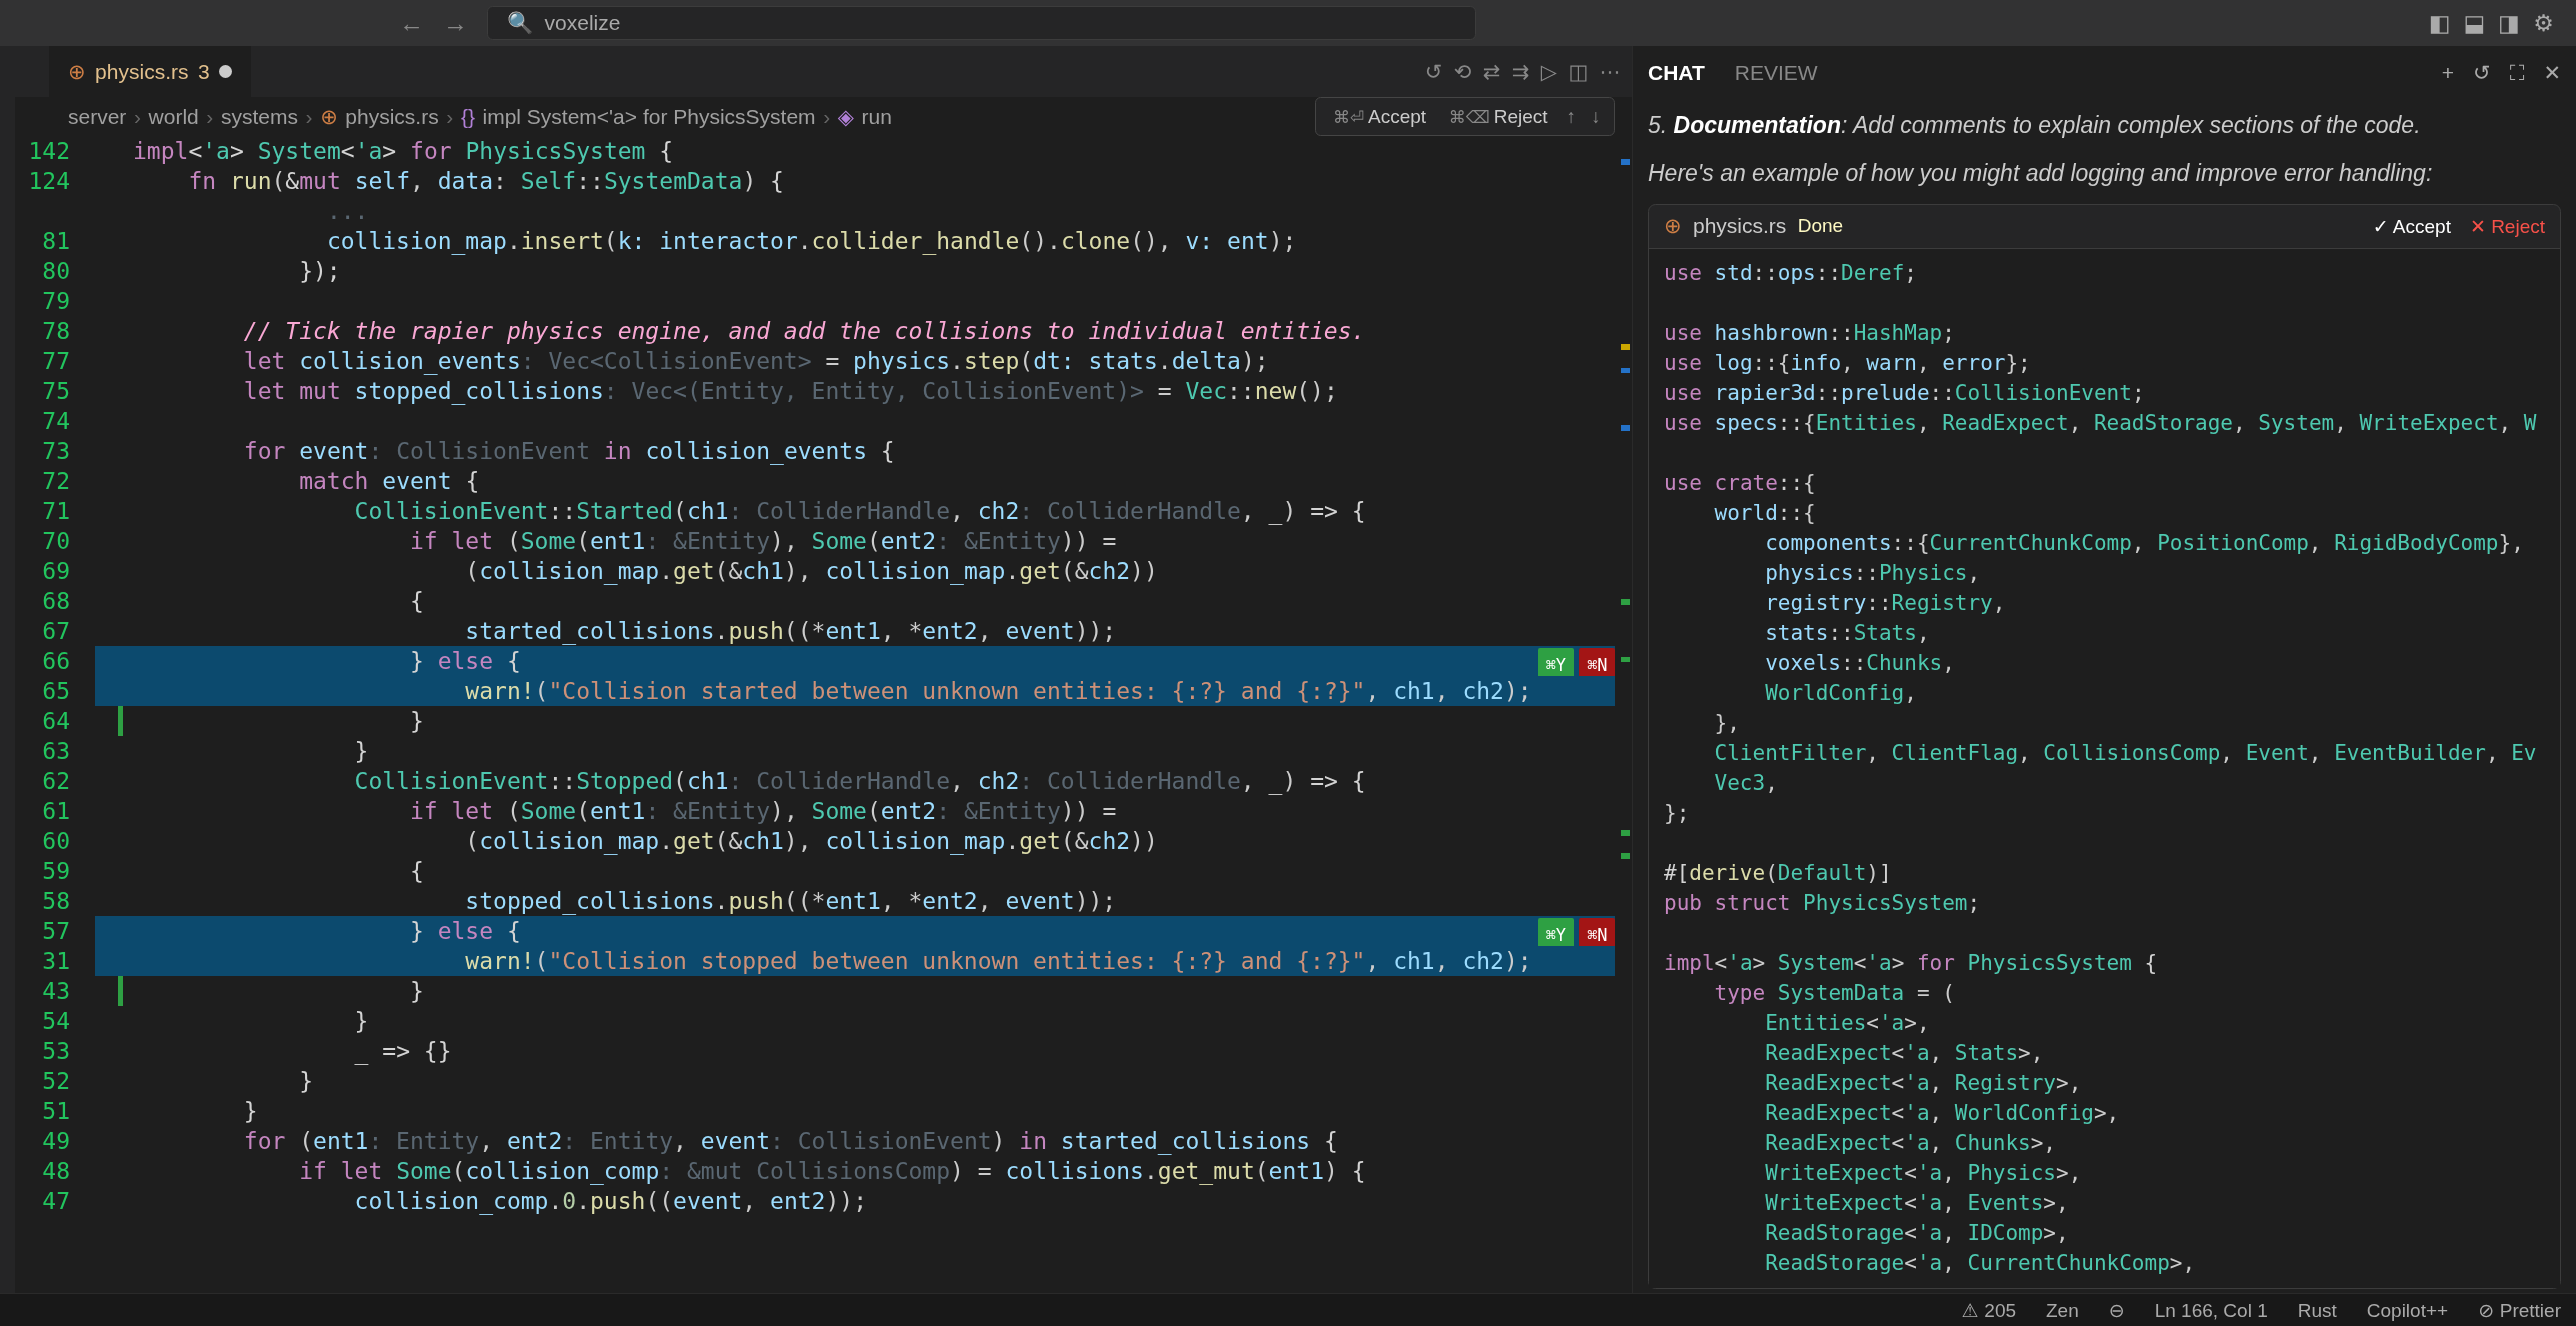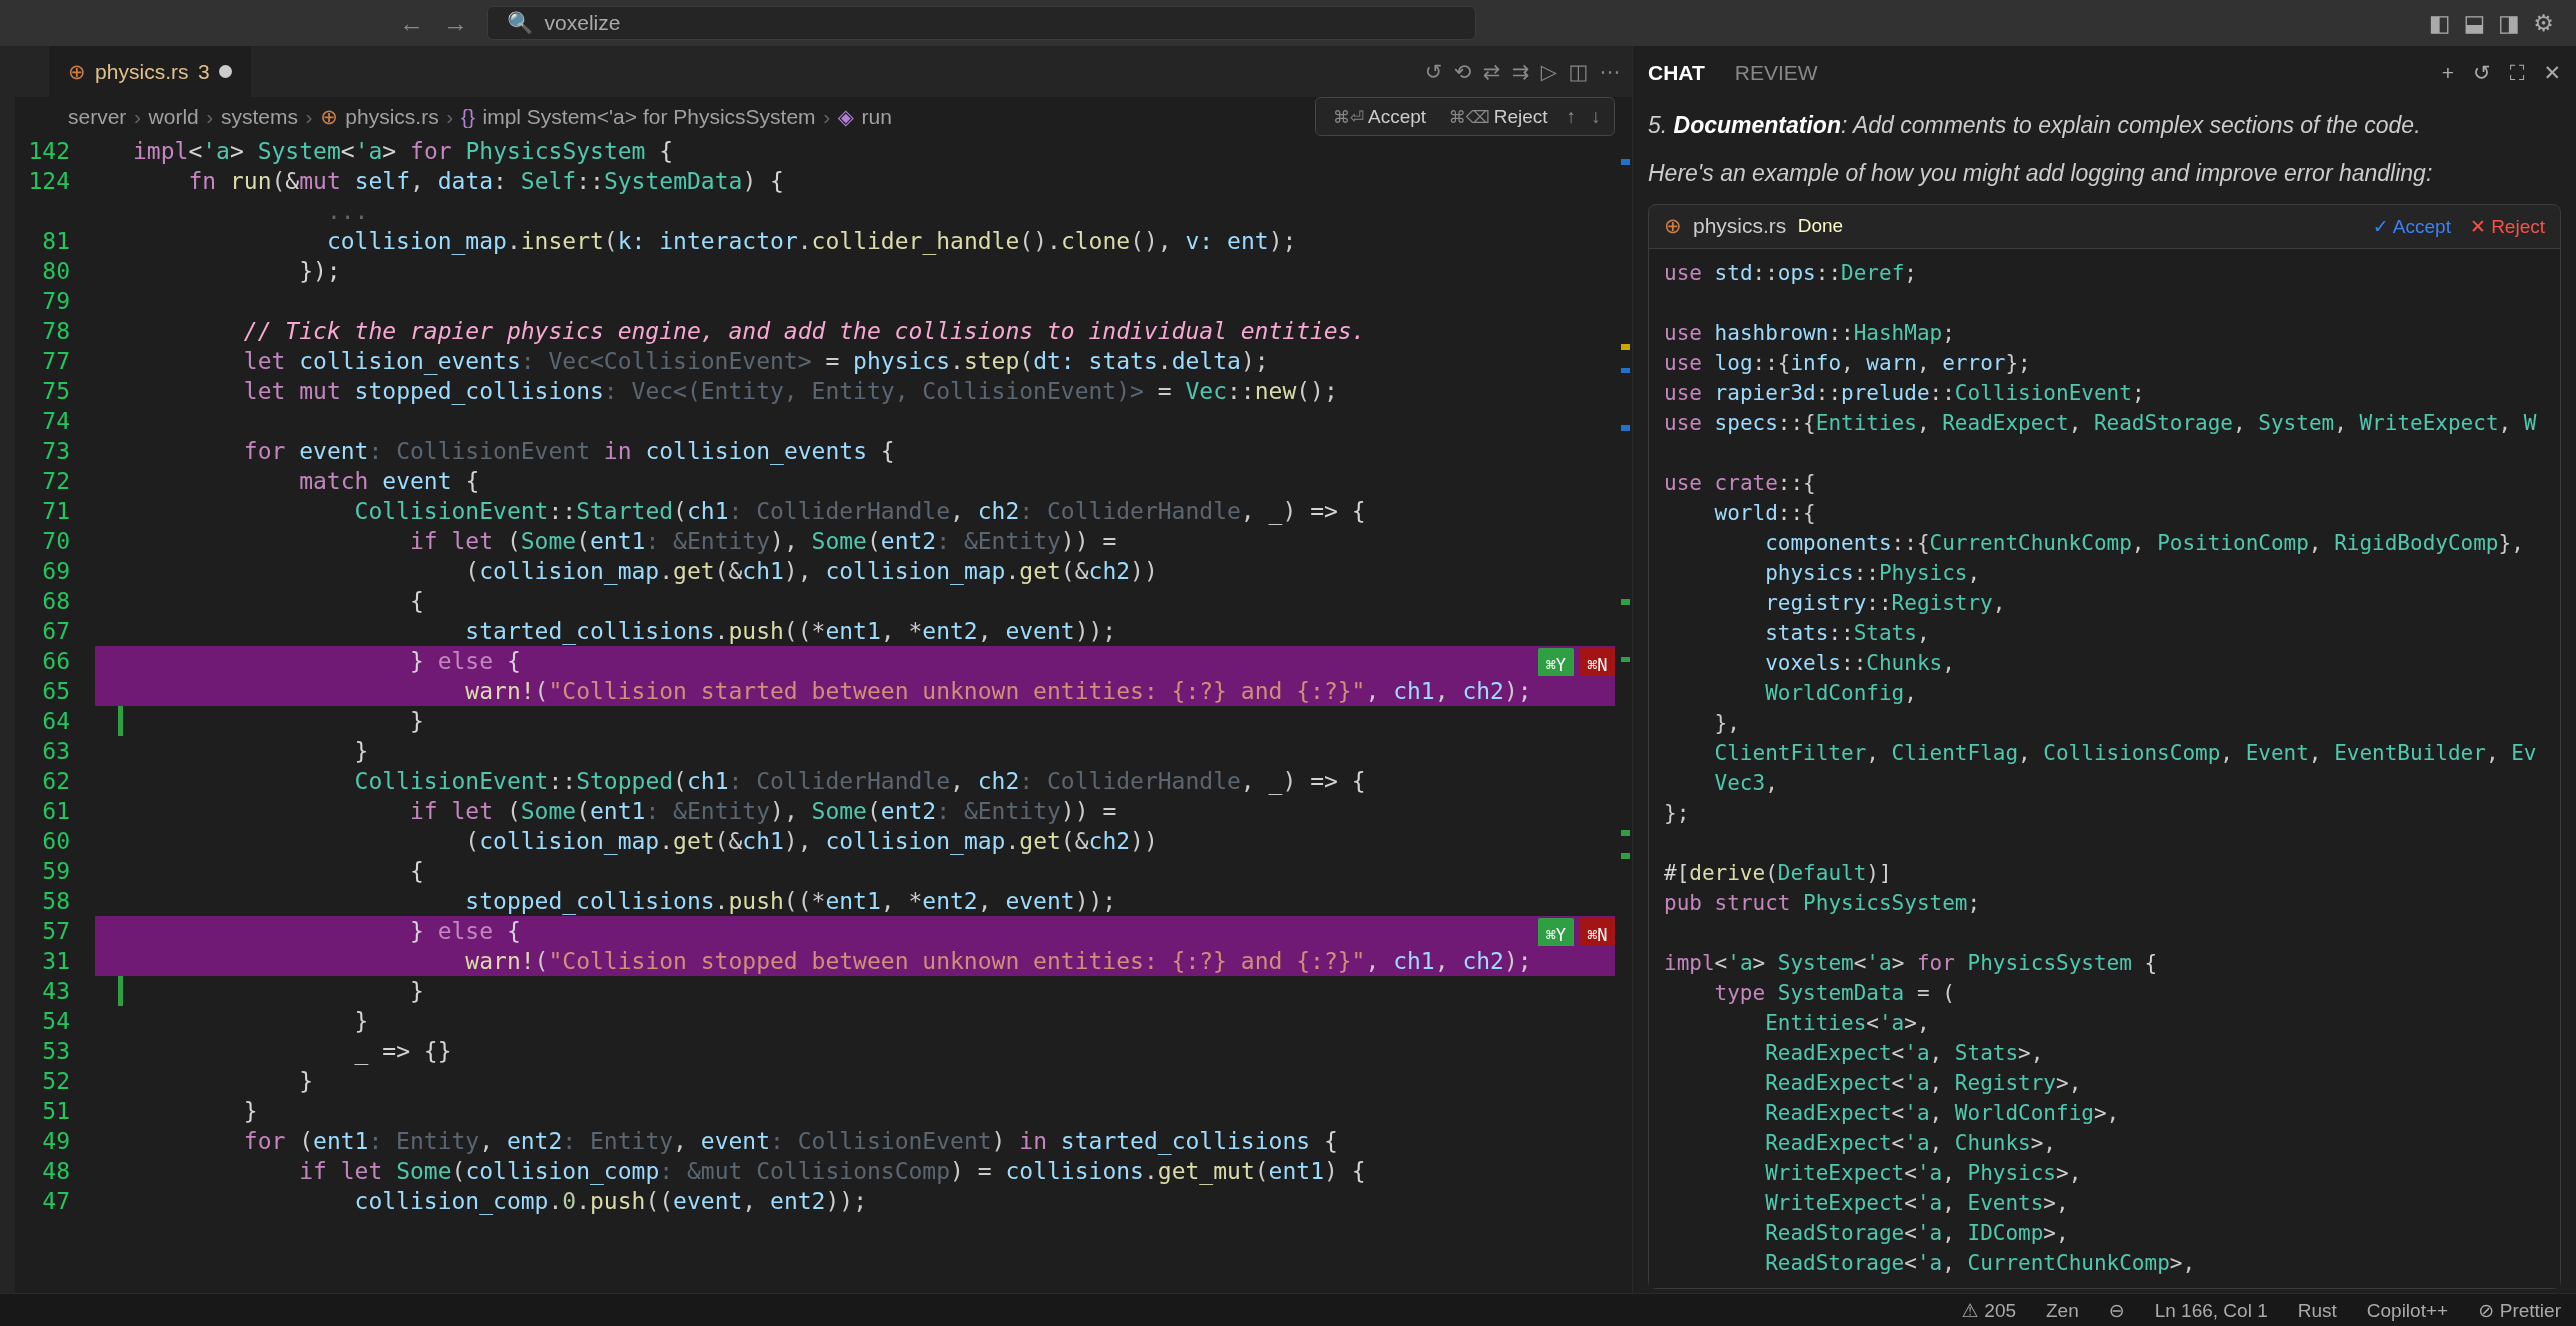--- a/index.html
+++ b/index.html
@@ -79,21 +79,21 @@
 .code-editor { flex: 1; overflow: hidden; position: relative; }
 .code-content {
   font-family: "SF Mono", Menlo, Consolas, monospace;
   font-size: 23px; line-height: 30px;
   display: flex; flex-direction: column;
 }
 .line { display: flex; min-height: 30px; }
 .gutter { width: 80px; text-align: right; color: #22c55e; padding-right: 25px; user-select: none; position: relative; }
 .gutter.modified::before { content: ''; position: absolute; left: 103px; top: 0; bottom: 0; width: 4.8px; background: #2ea043; }
 .code { white-space: pre; flex: 1; padding-left: 38px; position: relative; }
-.code.added { background: #701a75; }
+.code.added { background: #0c4a6e; }
 .inline-badges { position: absolute; right: 17px; top: 1.9px; display: flex; gap: 5.7px; font-size: 17px; }
 .badge-y { background: #2ea043; color: #fff; padding: 1.9px 7.6px; border-radius: 1.9px; }
 .badge-n { background: #a31515; color: #fff; padding: 1.9px 7.6px; border-radius: 1.9px; }
 
 
 .kw { color: #c586c0; }
 .ty { color: #4ec9b0; }
 .fn { color: #dcdcaa; }
 .var { color: #9cdcfe; }
 .str { color: #ce9178; }
@@ -125,21 +125,21 @@
 .file-card {
   background: #252526; border: 1px solid #3c3c3c;
   border-radius: 7.6px; margin-top: 9.5px;
 }
 .file-card-header {
   display: flex; align-items: center; padding: 9.5px 15px;
   gap: 11.4px; border-bottom: 1px solid #3c3c3c; font-size: 21px;
 }
 .file-card-header .done { color: #fef9c3; font-size: 19px; }
 .file-card-header .actions { margin-left: auto; display: flex; gap: 19px; font-size: 19px; }
-.file-card-header .accept { color: #3b82f6; }
+.file-card-header .accept { color: #ffffff; }
 .file-card-header .reject { color: #f85149; }
 .file-code {
   font-family: "SF Mono", Menlo, Consolas, monospace;
   font-size: 21px; line-height: 30px;
   padding: 9.5px 15px; white-space: pre; overflow-x: hidden;
   background: #1e1e1e;
 }
 
 .statusbar {
   height: 34px; background: #181818;

